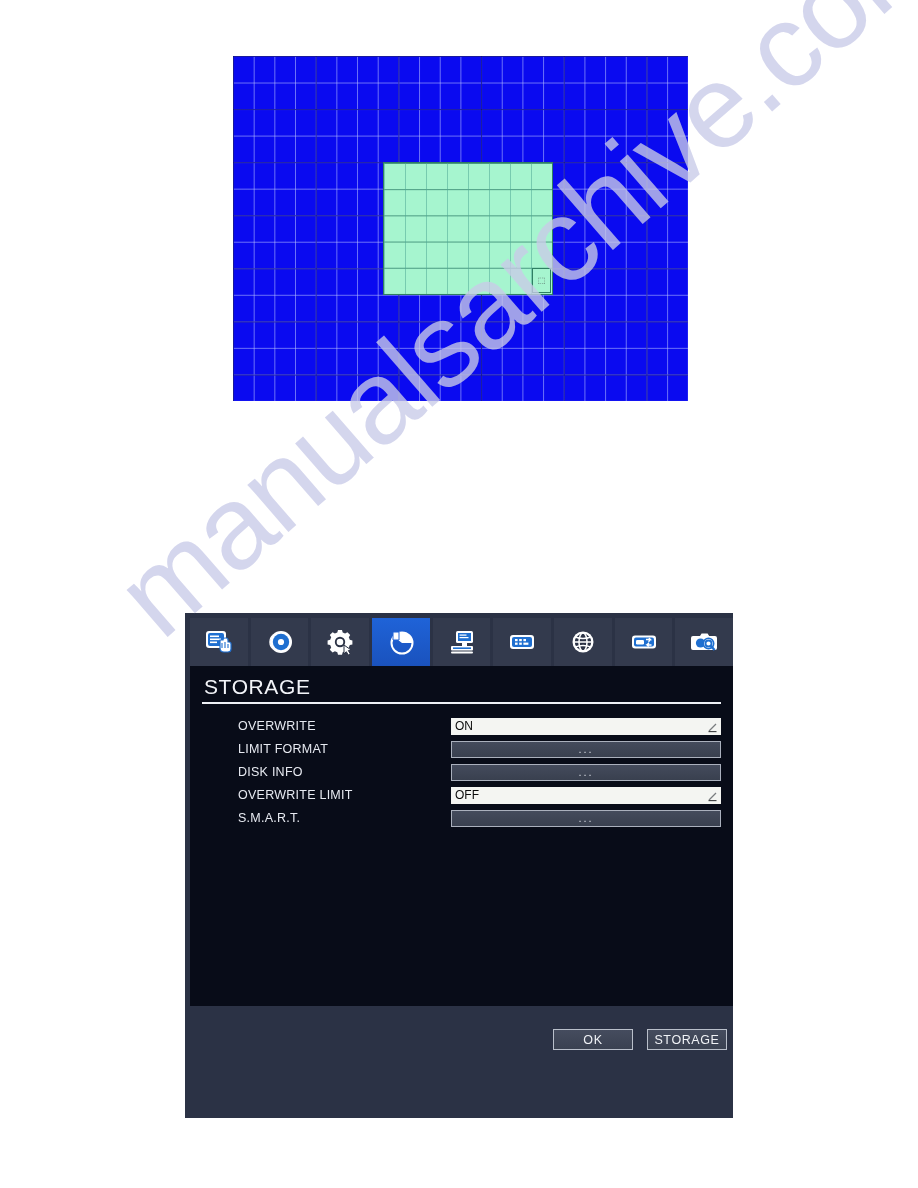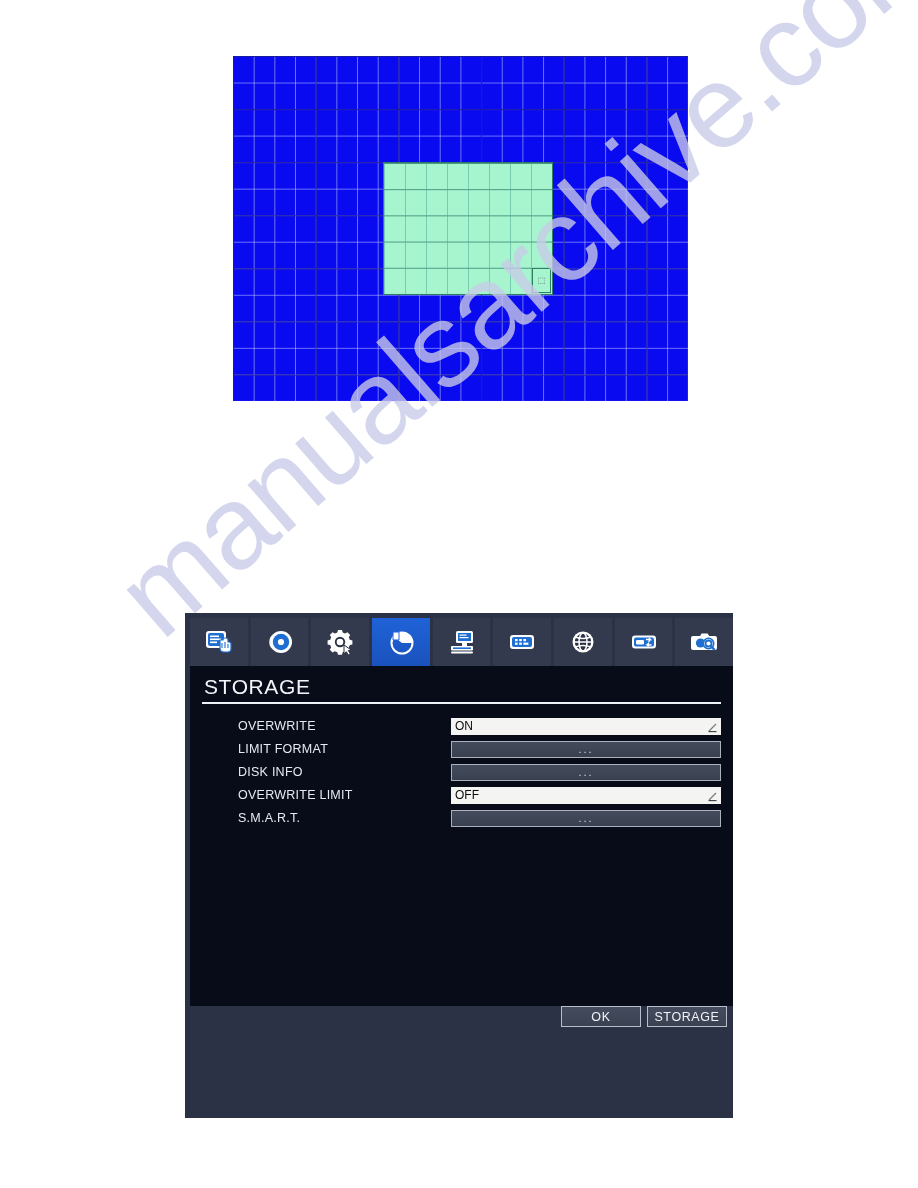--- a/index.html
+++ b/index.html
@@ -215,24 +215,24 @@
     color: #d6dae2;
     font-size: 11px;
     letter-spacing: 2px;
     line-height: 1;
   }
 
   
   #dvr-footer {
     height: 44px;
     display: flex;
-    align-items: flex-start;
+    align-items: flex-end;
     justify-content: flex-end;
     padding: 0 6px 0 0;
-    gap: 6px;
+    gap: 14px;
     box-sizing: border-box;
   }
   .footer-button {
     width: 80px;
     height: 21px;
     background: linear-gradient(180deg, #454c5e 0%, #3a4151 100%);
     border: 1px solid #b9bfca;
     box-sizing: border-box;
     color: #f0f2f6;
     font-size: 12.5px;

